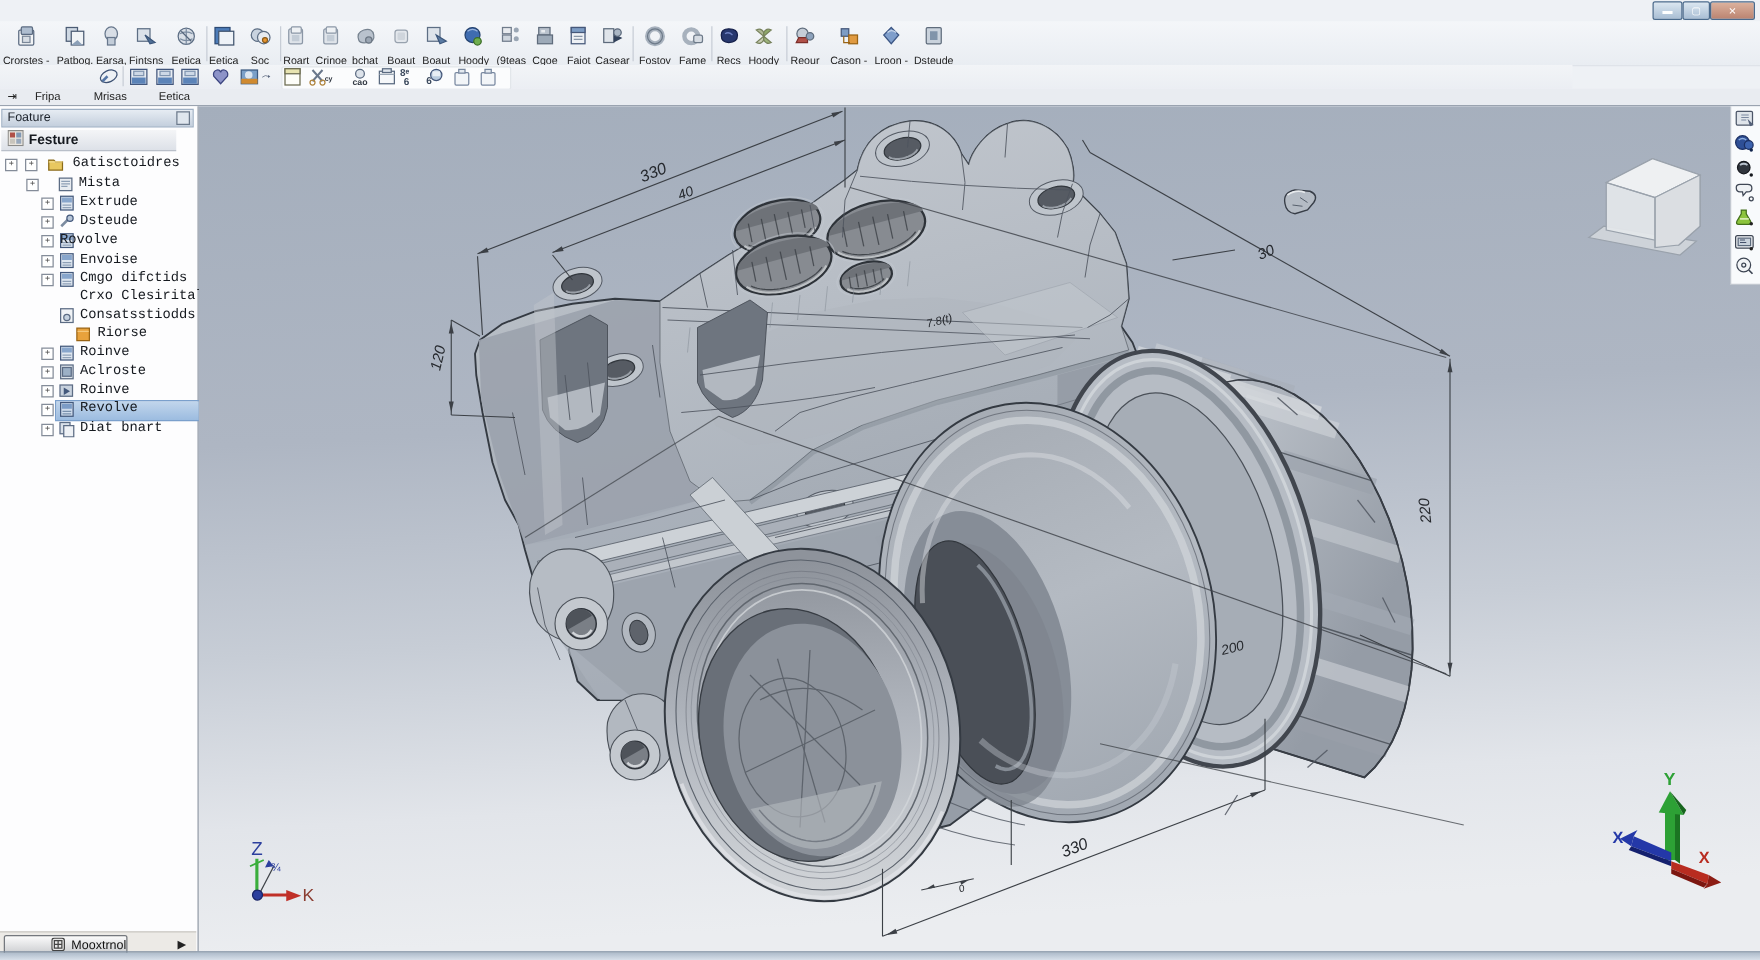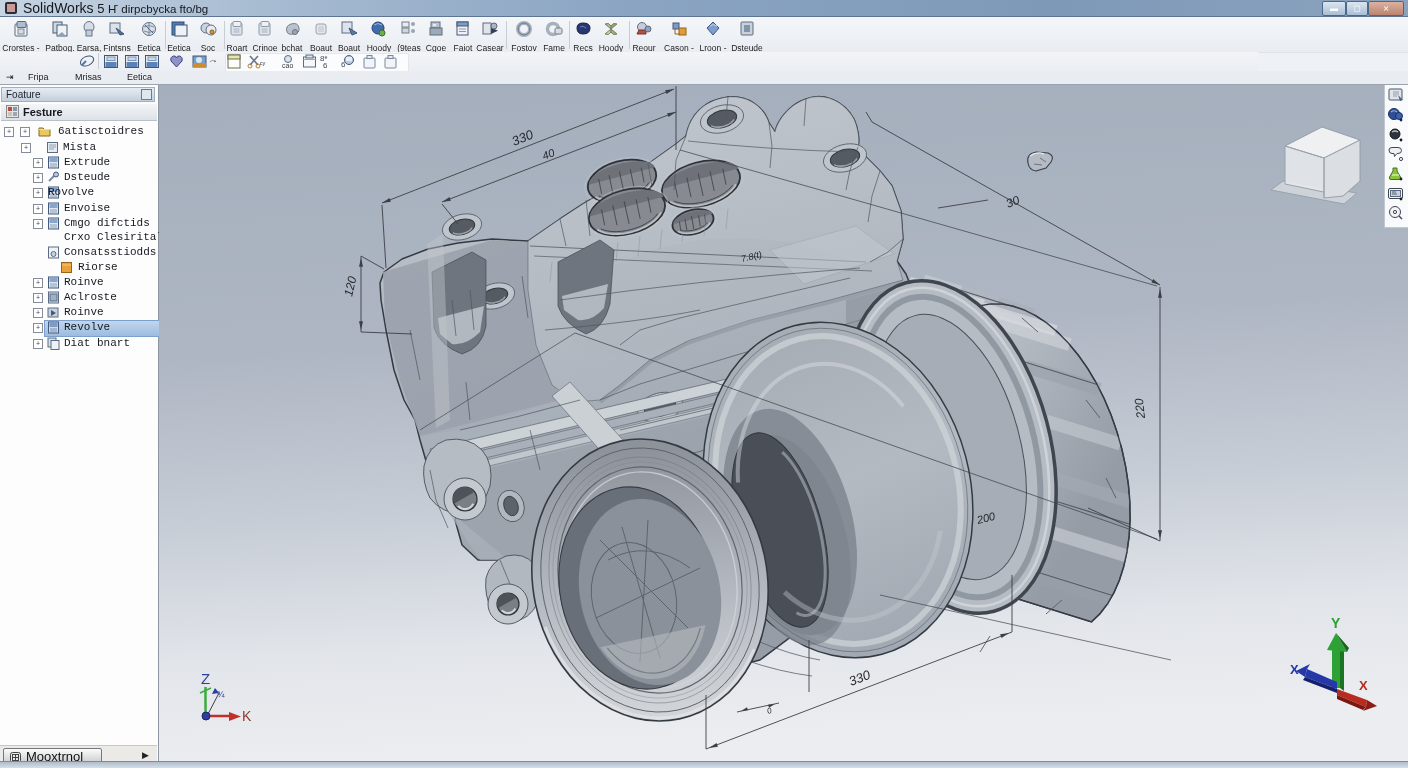--- a/index.html
+++ b/index.html
@@ -16,58 +16,52 @@
   #btnmin{left:1322px;width:22px;} #btnmax{left:1346px;width:20px;}
   #btncls{left:1368px;width:34px;background:linear-gradient(180deg,#dcb29e,#bb8471);}
   .wbtn .g{position:absolute;color:#fff;font-size:8px;left:0;right:0;text-align:center;top:2px;}
   #tb1{position:absolute;left:0;top:17px;width:1408px;height:35px;
     background:linear-gradient(180deg,#f4f6f9,#e9edf2);border-bottom:1px solid #dfe3e9;}
   .t1{position:absolute;top:3px;width:36px;height:32px;text-align:center;}
   .t1 .lbl{position:absolute;top:23px;width:60px;left:-12px;font-size:8.5px;color:#222;}
   .ic{display:inline-block;width:19px;height:18px;position:relative;}
   .sep1{position:absolute;top:4px;width:1px;height:28px;background:#c7cdd6;}
   #tb2{position:absolute;left:0;top:52px;width:1258px;height:19px;
-    background:linear-gradient(180deg,#f2f4f7,#ebeef3);}
+    background:linear-gradient(180deg,#f2f4f7,#ebeef3);font-weight:bold;}
   .t2{position:absolute;top:1px;width:18px;height:17px;}
   #tb3{position:absolute;left:0;top:71px;width:1408px;height:13px;
     background:#e9ecf1;border-bottom:1px solid #9aa3b0;font-size:9px;color:#222;}
   #tb3 span{position:absolute;top:1px;}
   #panel{position:absolute;left:0;top:85px;width:158px;height:676px;background:#fdfdfe;
     border-right:1px solid #8d96a2;}
   #ph1{position:absolute;left:1px;top:2px;width:148px;height:13px;
     background:linear-gradient(180deg,#e6ecf3,#c4cfdd);border:1px solid #9fb0c4;
     font-size:10px;color:#1c222b;padding-left:4px;line-height:13px;}
   #ph1 .btn{position:absolute;right:2px;top:1px;width:9px;height:9px;border:1px solid #6c7a8c;background:#dfe6ee;}
-  #ph2{position:absolute;left:1px;top:19px;width:156px;height:16px;
+  #ph2{position:absolute;left:1px;top:19px;width:140px;height:16px;
     background:linear-gradient(180deg,#f4f5f7,#dde1e8);border-bottom:1px solid #b9bfc9;
     font-size:11px;font-weight:bold;color:#15191f;line-height:16px;}
   #ph2 svg{vertical-align:-2px;margin:0 4px 0 5px;}
   #tree{position:absolute;left:0;top:0px;width:158px;font-size:11px;color:#15191f;}
   .trow{position:absolute;height:15px;line-height:15px;white-space:nowrap;font-family:Liberation Mono, monospace;}
   .tico{position:absolute;width:13px;height:13px;}
   .ebox{position:absolute;width:8px;height:8px;border:1px solid #848c99;background:#fff;
     font-size:7px;line-height:7px;text-align:center;color:#444;}
   #btab{position:absolute;left:0px;top:660px;width:157px;height:21px;background:#eceae6;border-top:1px solid #c9c7c2;}
   #btab .tab{position:absolute;left:3px;top:2px;width:97px;height:16px;border:1px solid #74787e;border-radius:2px;
-    background:linear-gradient(180deg,#fbfbfb,#c4c6c9);font-size:13px;line-height:15px;color:#111;}
+    background:linear-gradient(180deg,#fbfbfb,#c4c6c9);font-size:10px;line-height:15px;color:#111;text-align:right;}
   #vp{position:absolute;left:159px;top:85px;width:1249px;height:676px;}
   #bstrip{position:absolute;left:0;top:761px;width:1408px;height:7px;
     background:linear-gradient(180deg,#aebbca,#dde5ee);border-top:1px solid #7d8da0;}
   #rtools{position:absolute;left:1384px;top:85px;width:24px;height:142px;background:#f8fafc;
     border-left:1px solid #c2c8d0;border-bottom:1px solid #c2c8d0;}
 </style>
 </head>
 <body>
 <div id="win">
-  <div id="title">
-    <span class="appico">
-        <i></i>
-      </span>
-    <span class="ttext"><span style="font-size:14px">SolidWorks</span> 5 <span style="font-size:11.5px">Ҥ dirpcbycka fto/bg</span></span>
-  </div>
   <div class="wbtn" id="btnmin">
       <span class="g">▬</span>
     </div>
   <div class="wbtn" id="btnmax">
       <span class="g">▢</span>
     </div>
   <div class="wbtn" id="btncls">
       <span class="g">⨯</span>
     </div>
   <div id="tb1">

